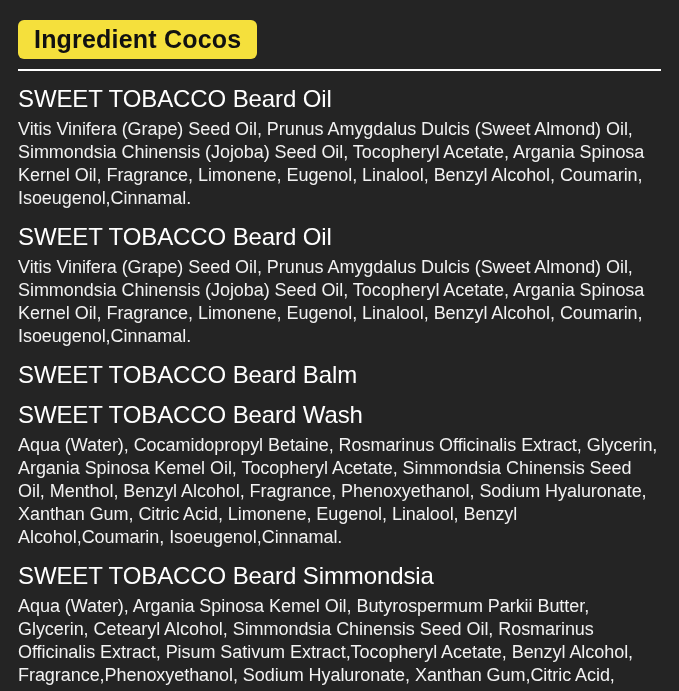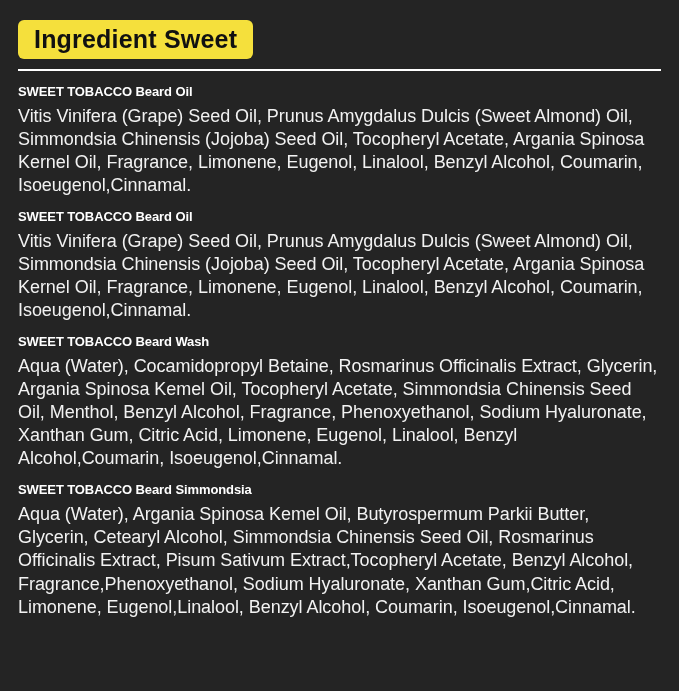--- a/index.html
+++ b/index.html
@@ -39,56 +39,57 @@
   .divider {
     height: 2px;
     background: #ffffff;
     width: 100%;
     margin: 9px 0 14px 0;
   }
   .section {
     margin-bottom: 13px;
   }
   .section-heading {
-    font-size: 13px;
-    font-weight: bold;
+    font-size: 24px;
+    font-weight: normal;
     line-height: 1.15;
     margin: 0 0 5px 0;
     letter-spacing: -0.1px;
   }
   .section-body {
     font-size: 18px;
     line-height: 1.28;
     margin: 0;
     color: #f2f2f2;
     letter-spacing: -0.05px;
   }
 </style>
 </head>
 <body>
 
 <div class="page">
 
   <div class="title-wrap">
-    <span class="title-badge">Ingredient Sweet</span>
+    <span class="title-badge">Ingredient Cocos</span>
   </div>
 
   <div class="divider"></div>
 
   <div class="section">
     <h2 class="section-heading">SWEET TOBACCO Beard Oil</h2>
     <p class="section-body">Vitis Vinifera (Grape) Seed Oil, Prunus Amygdalus Dulcis (Sweet Almond) Oil, Simmondsia Chinensis (Jojoba) Seed Oil, Tocopheryl Acetate, Argania Spinosa Kernel Oil, Fragrance, Limonene, Eugenol, Linalool, Benzyl Alcohol, Coumarin, Isoeugenol,Cinnamal.</p>
   </div>
 
   <div class="section">
     <h2 class="section-heading">SWEET TOBACCO Beard Oil</h2>
     <p class="section-body">Vitis Vinifera (Grape) Seed Oil, Prunus Amygdalus Dulcis (Sweet Almond) Oil, Simmondsia Chinensis (Jojoba) Seed Oil, Tocopheryl Acetate, Argania Spinosa Kernel Oil, Fragrance, Limonene, Eugenol, Linalool, Benzyl Alcohol, Coumarin, Isoeugenol,Cinnamal.</p>
   </div>
 
   <div class="section">
+    <h2 class="section-heading">SWEET TOBACCO Beard Balm</h2>
   </div>
 
   <div class="section">
     <h2 class="section-heading">SWEET TOBACCO Beard Wash</h2>
     <p class="section-body">Aqua (Water), Cocamidopropyl Betaine, Rosmarinus Officinalis Extract, Glycerin, Argania Spinosa Kemel Oil, Tocopheryl Acetate, Simmondsia Chinensis Seed Oil, Menthol, Benzyl Alcohol, Fragrance, Phenoxyethanol, Sodium Hyaluronate, Xanthan Gum, Citric Acid, Limonene, Eugenol, Linalool, Benzyl Alcohol,Coumarin, Isoeugenol,Cinnamal.</p>
   </div>
 
   <div class="section">
     <h2 class="section-heading">SWEET TOBACCO Beard Simmondsia</h2>
     <p class="section-body">Aqua (Water), Argania Spinosa Kemel Oil, Butyrospermum Parkii Butter, Glycerin, Cetearyl Alcohol, Simmondsia Chinensis Seed Oil, Rosmarinus Officinalis Extract, Pisum Sativum Extract,Tocopheryl Acetate, Benzyl Alcohol, Fragrance,Phenoxyethanol, Sodium Hyaluronate, Xanthan Gum,Citric Acid, Limonene, Eugenol,Linalool, Benzyl Alcohol, Coumarin, Isoeugenol,Cinnamal.</p>

